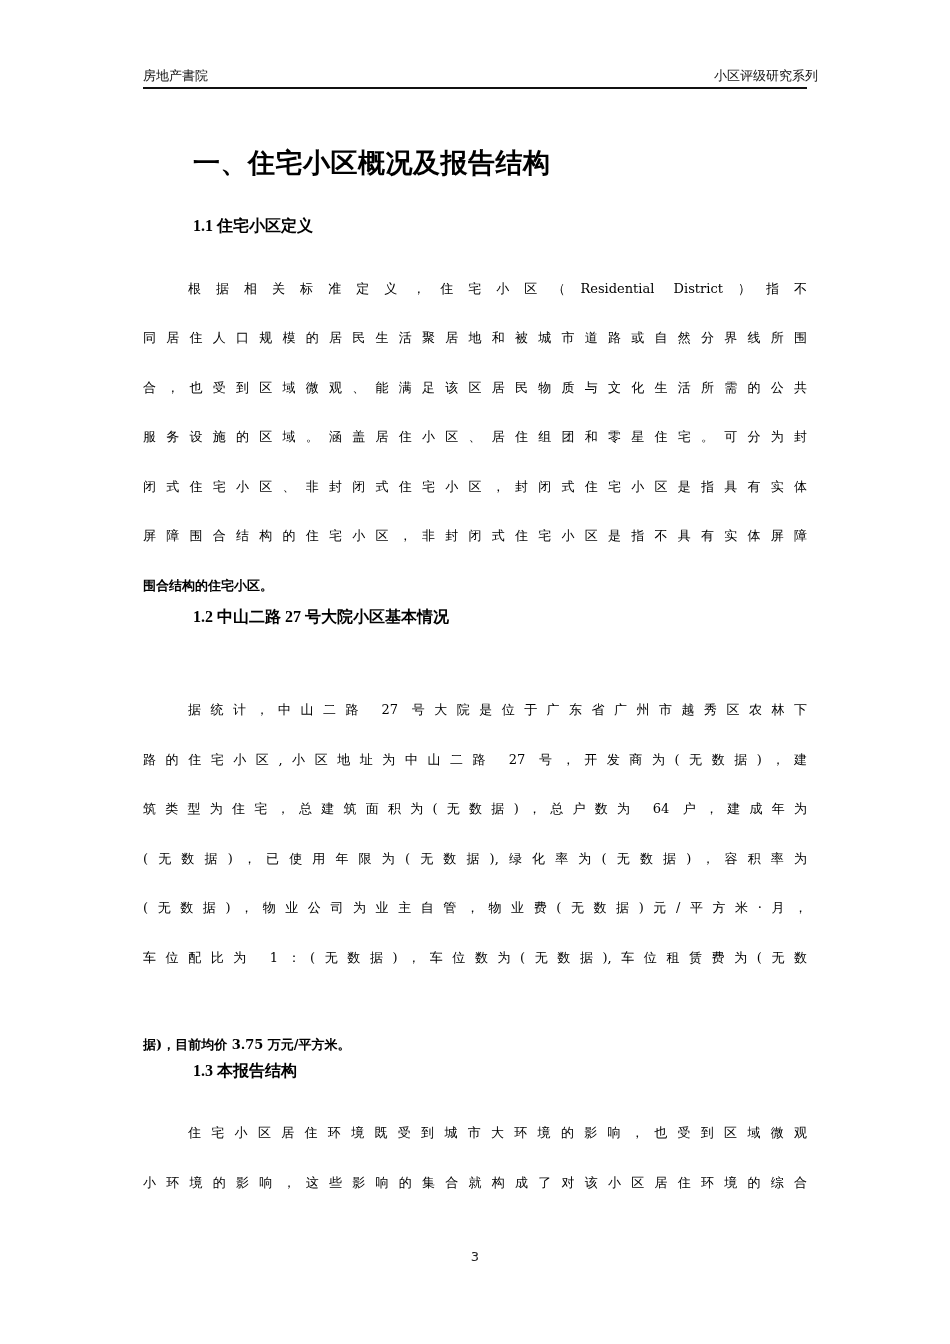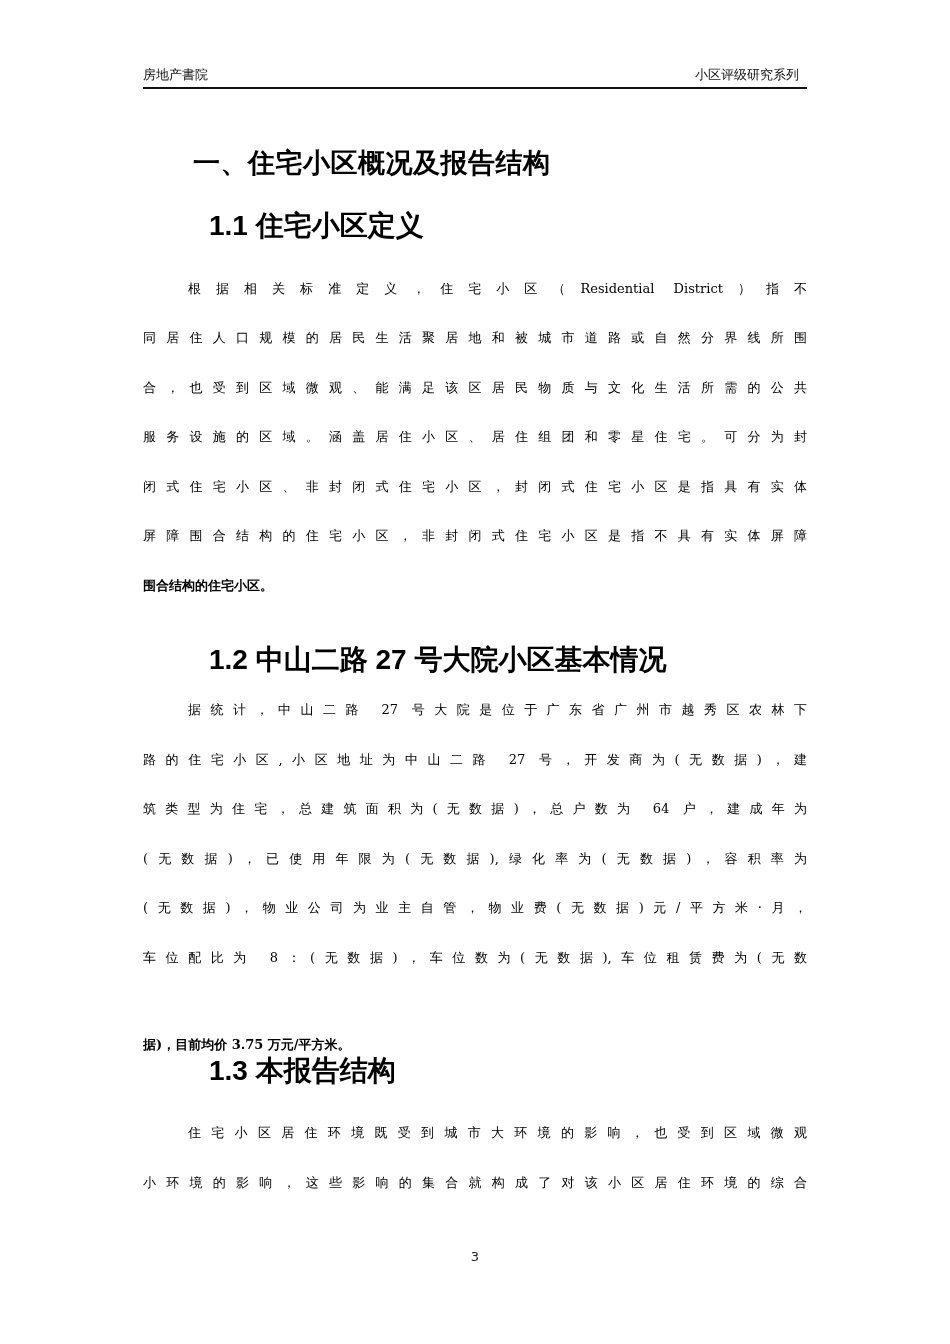--- a/index.html
+++ b/index.html
@@ -1,26 +1,26 @@
 <!DOCTYPE html>
 <html><head>
 <meta charset="utf-8">
 <style>
   html, body { margin: 0; padding: 0; background: #ffffff; }
   body { width: 950px; height: 1344px; position: relative; overflow: hidden;
          font-family: "DejaVu Serif", "Liberation Serif", serif; color: #000; }
-  .hdr { position: absolute; top: 68px; font-family: Liberation Mono, monospace;
+  .hdr { position: absolute; top: 68px; font-family: Liberation Sans, sans-serif;
          font-size: 13px; line-height: 16px; color: #111; }
   .hdr-left { left: 143px; }
-  .hdr-right { right: 151px; }
+  .hdr-right { right: 132px; }
   .hdr-rule { position: absolute; left: 143px; width: 664px; top: 87px; height: 2px; background: #111; }
   .h1 { position: absolute; left: 193px; top: 148px; font-size: 27px; line-height: 30px;
         font-weight: bold; font-family: Liberation Serif, serif; letter-spacing: 0.5px; }
-  .h2 { position: absolute; left: 193px; font-size: 28px; line-height: 28px; font-weight: bold;
-        font-family: Liberation Sans, sans-serif; margin-left: 16px; }
+  .h2 { position: absolute; left: 193px; font-size: 16px; line-height: 28px; font-weight: bold;
+        font-family: Liberation Serif, serif; }
   .line { position: absolute; left: 143px; width: 664px; font-size: 13px; line-height: 28px;
           white-space: nowrap; text-align: justify; text-align-last: justify; }
   .line.first { left: 188px; width: 619px; }
   .line.last { text-align-last: left; font-weight: bold; }
   .pgnum { position: absolute; left: 0; width: 950px; text-align: center; top: 1249px;
            font-family: "DejaVu Sans", "Liberation Sans", sans-serif; font-size: 13px; color: #222; }
 </style>
 </head>
 <body>
 
@@ -36,28 +36,28 @@
 <div>
   <div class="line first" style="top:275px">根据相关标准定义，住宅小区（Residential District）指不</div>
   <div class="line" style="top:324px">同居住人口规模的居民生活聚居地和被城市道路或自然分界线所围</div>
   <div class="line" style="top:374px">合，也受到区域微观、能满足该区居民物质与文化生活所需的公共</div>
   <div class="line" style="top:423px">服务设施的区域。涵盖居住小区、居住组团和零星住宅。可分为封</div>
   <div class="line" style="top:473px">闭式住宅小区、非封闭式住宅小区，封闭式住宅小区是指具有实体</div>
   <div class="line" style="top:522px">屏障围合结构的住宅小区，非封闭式住宅小区是指不具有实体屏障</div>
   <div class="line last" style="top:572px">围合结构的住宅小区。</div>
 </div>
 
-<div class="h2" style="top:646px">1.2 中山二路 27 号大院小区基本情况</div>
+<div class="h2" style="top:603px">1.2 中山二路 27 号大院小区基本情况</div>
 <div>
   <div class="line first" style="top:696px">据统计，中山二路 27 号大院是位于广东省广州市越秀区农林下</div>
   <div class="line" style="top:746px">路的住宅小区,小区地址为中山二路 27 号，开发商为(无数据)，建</div>
   <div class="line" style="top:795px">筑类型为住宅，总建筑面积为(无数据)，总户数为 64 户，建成年为</div>
   <div class="line" style="top:845px">(无数据)，已使用年限为(无数据),绿化率为(无数据)，容积率为</div>
   <div class="line" style="top:894px">(无数据)，物业公司为业主自管，物业费(无数据)元/平方米·月，</div>
-  <div class="line" style="top:944px">车位配比为 8：(无数据)，车位数为(无数据),车位租赁费为(无数</div>
+  <div class="line" style="top:944px">车位配比为 1：(无数据)，车位数为(无数据),车位租赁费为(无数</div>
   <div class="line last" style="top:1031px">据)，目前均价 3.75 万元/平方米。</div>
 </div>
 
 <div class="h2" style="top:1057px">1.3 本报告结构</div>
 <div>
   <div class="line first" style="top:1119px">住宅小区居住环境既受到城市大环境的影响，也受到区域微观</div>
   <div class="line" style="top:1169px">小环境的影响，这些影响的集合就构成了对该小区居住环境的综合</div>
 </div>
 
 <div class="pgnum">3</div>

